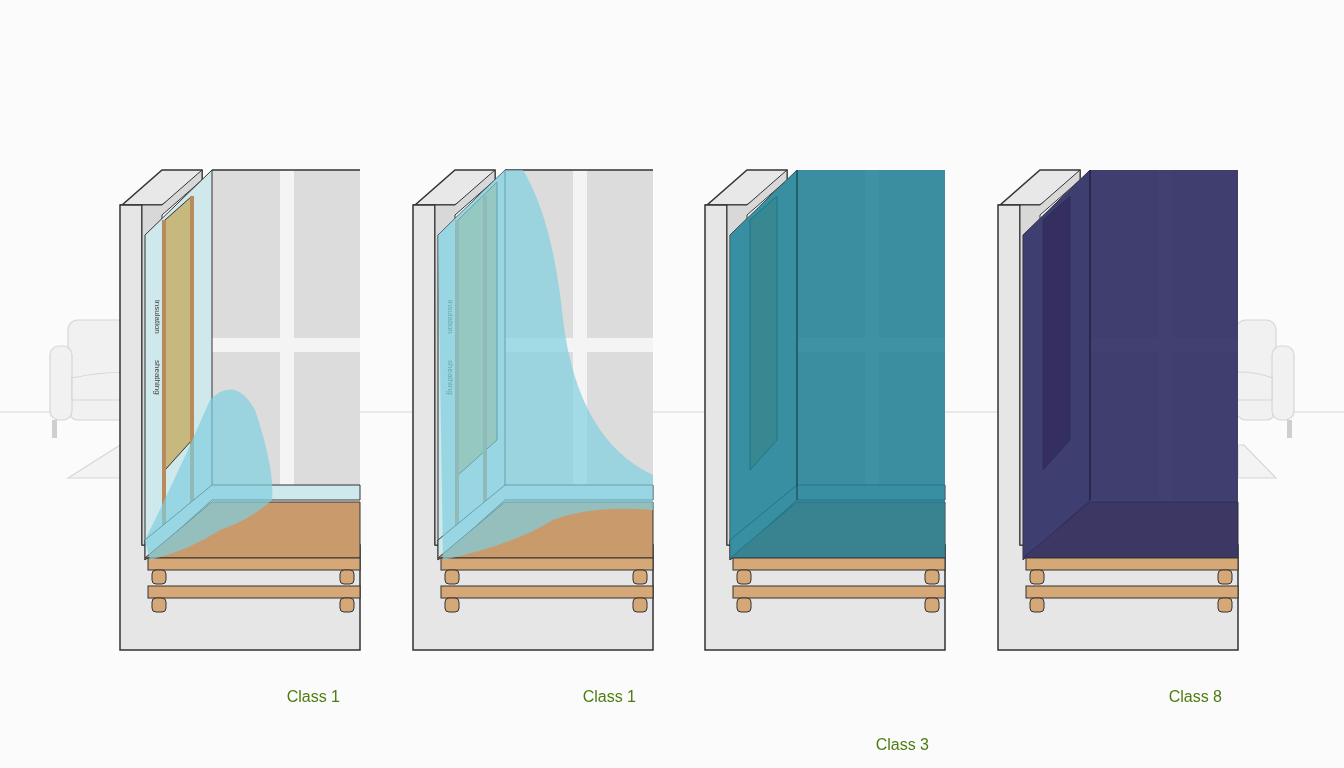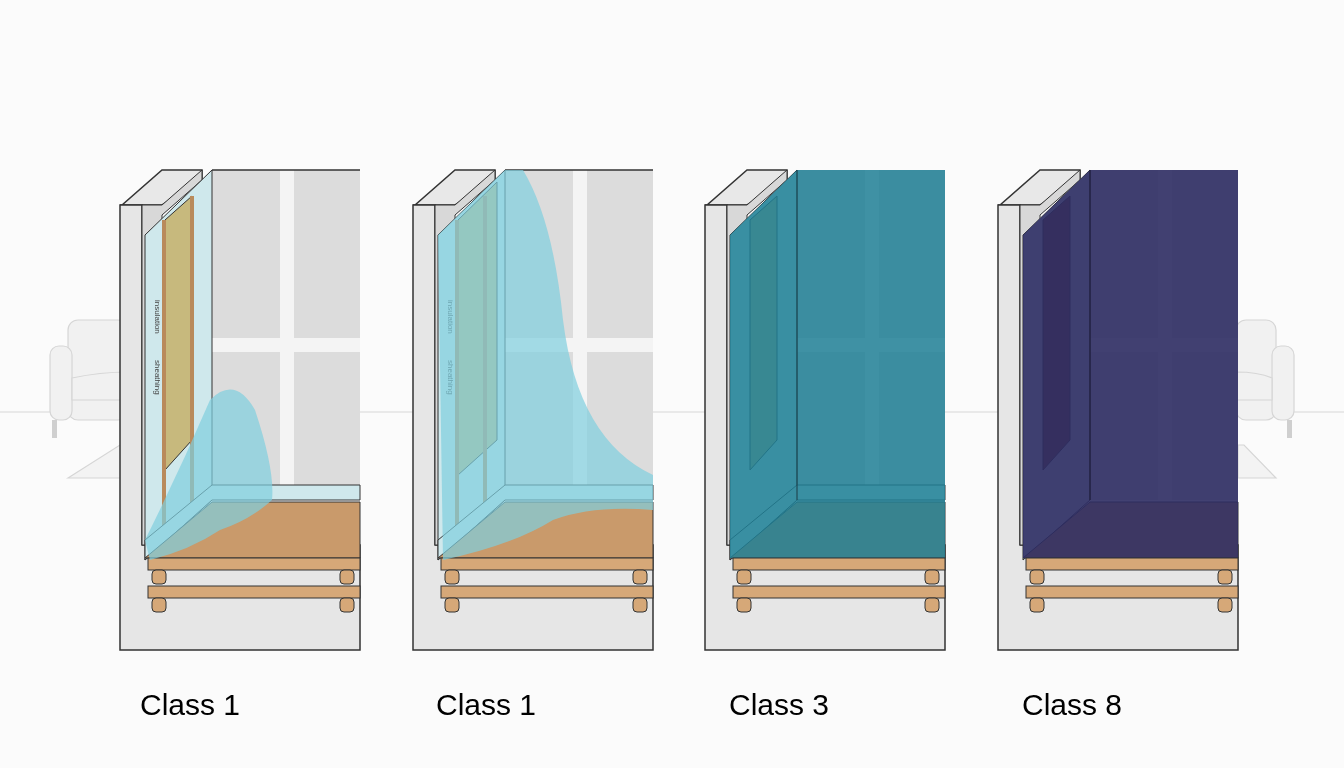--- a/index.html
+++ b/index.html
@@ -5,22 +5,22 @@
   html, body { margin:0; padding:0; }
   body {
     width:1344px; height:768px; overflow:hidden; position:relative;
     background:#fbfbfb;
     font-family:"Liberation Sans", sans-serif;
   }
   .bg-layer { position:absolute; left:0; top:0; width:1344px; height:768px; }
   .panel { position:absolute; top:140px; width:270px; height:520px; }
   .panel svg { position:absolute; left:0; top:0; width:270px; height:520px; overflow:visible; }
   .label {
-    position:absolute; top:688px; width:200px; text-align:left;
-    font-size:30px; color:#000000;
+    position:absolute; top:688px; width:200px; text-align:right;
+    font-size:16px; color:#4d7c0f;
   }
 </style>
 </head>
 <body>
 
 <svg class="bg-layer" viewBox="0 0 1344 768">
   <line x1="0" y1="412" x2="1344" y2="412" stroke="#e3e3e3" stroke-width="1.5"></line>
 
   <g fill="#f1f1f1" stroke="#d6d6d6" stroke-width="1.2">
     <rect x="68" y="320" width="60" height="100" rx="10"></rect>
@@ -140,14 +140,14 @@
     <rect x="48" y="446" width="212" height="12" fill="#d6a878" stroke="#333" stroke-width="1"></rect>
     <rect x="52" y="430" width="14" height="14" rx="4" fill="#d6a878" stroke="#333"></rect>
     <rect x="240" y="430" width="14" height="14" rx="4" fill="#d6a878" stroke="#333"></rect>
     <rect x="52" y="458" width="14" height="14" rx="4" fill="#d6a878" stroke="#333"></rect>
     <rect x="240" y="458" width="14" height="14" rx="4" fill="#d6a878" stroke="#333"></rect>
   </svg>
 </div>
 
 <div class="label" style="left:140px;">Class 1</div>
 <div class="label" style="left:436px;">Class 1</div>
-<div class="label" style="left:729px;">Class 3</div>
+<div class="label" style="left:729px;margin-top:48px;">Class 3</div>
 <div class="label" style="left:1022px;">Class 8</div>
 
 </body></html>

